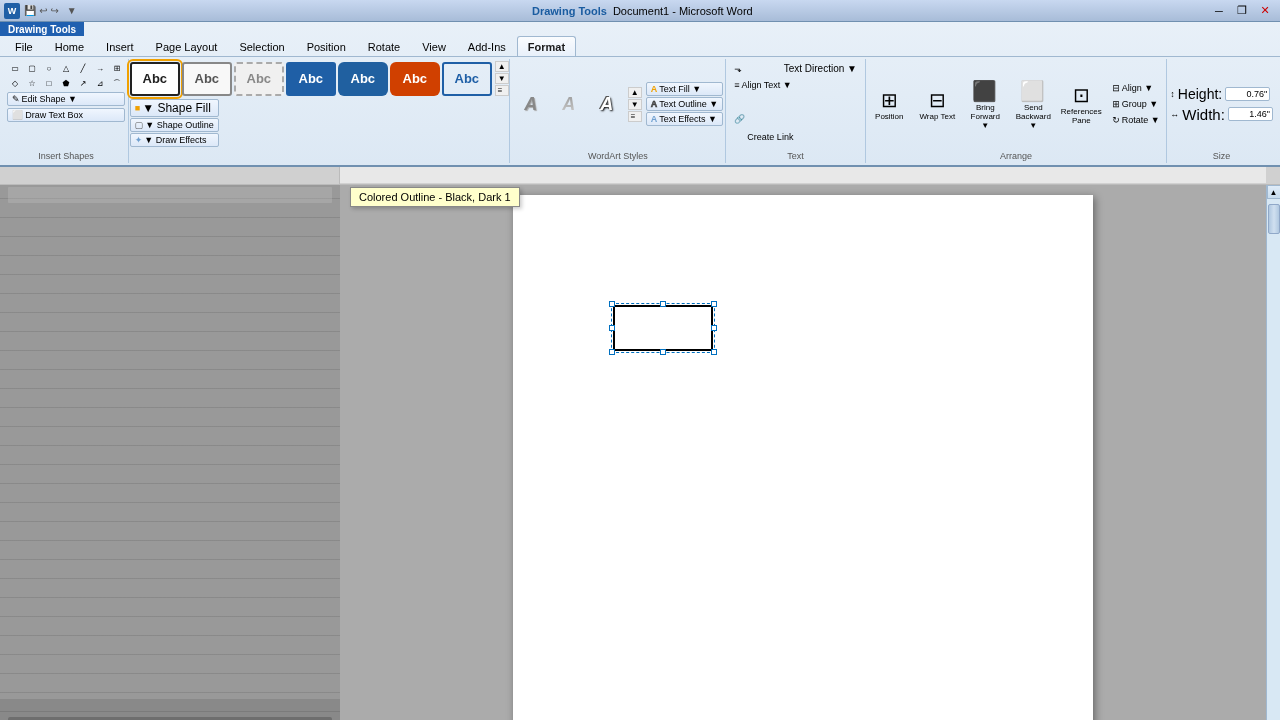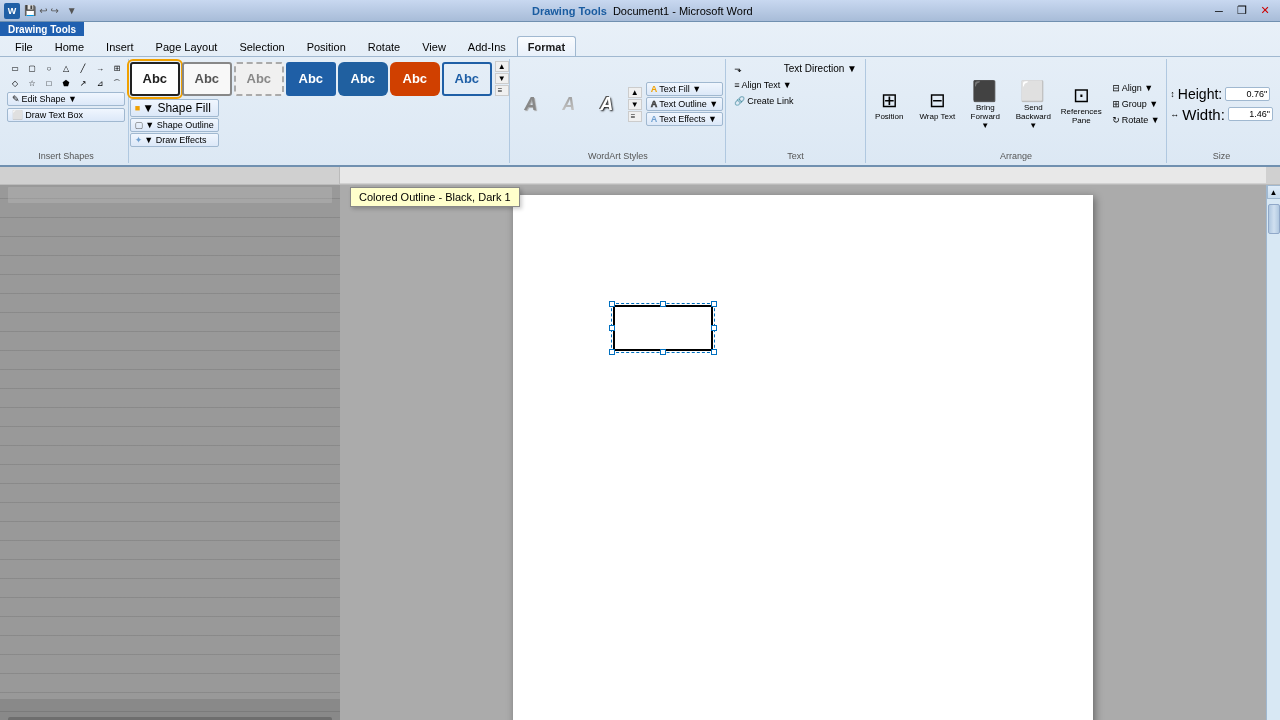--- a/index.html
+++ b/index.html
@@ -229,21 +229,21 @@
         <div class="text-btn">
           <span>⬎</span>
           <span style="font-size:10px;margin-left:40px;">Text Direction ▼</span>
         </div>
         <div class="text-btn">
           <span>≡</span>
           <span style="font-size:9px;">Align Text ▼</span>
         </div>
         <div class="text-btn">
           <span>🔗</span>
-          <span style="font-size:9px;">Create Link</span>
+          <span style="font-size:9px;margin-top:36px;">Create Link</span>
         </div>
       </div>
       <div class="ribbon-group-label">Text</div>
     </div>
 
     <div class="ribbon-group" style="min-width:200px;">
       <div class="ribbon-group-content" style="gap:4px;">
         <div style="display:flex; flex-direction:column; gap:2px;">
           <div class="large-btn">
             <div class="icon">⊞</div>

